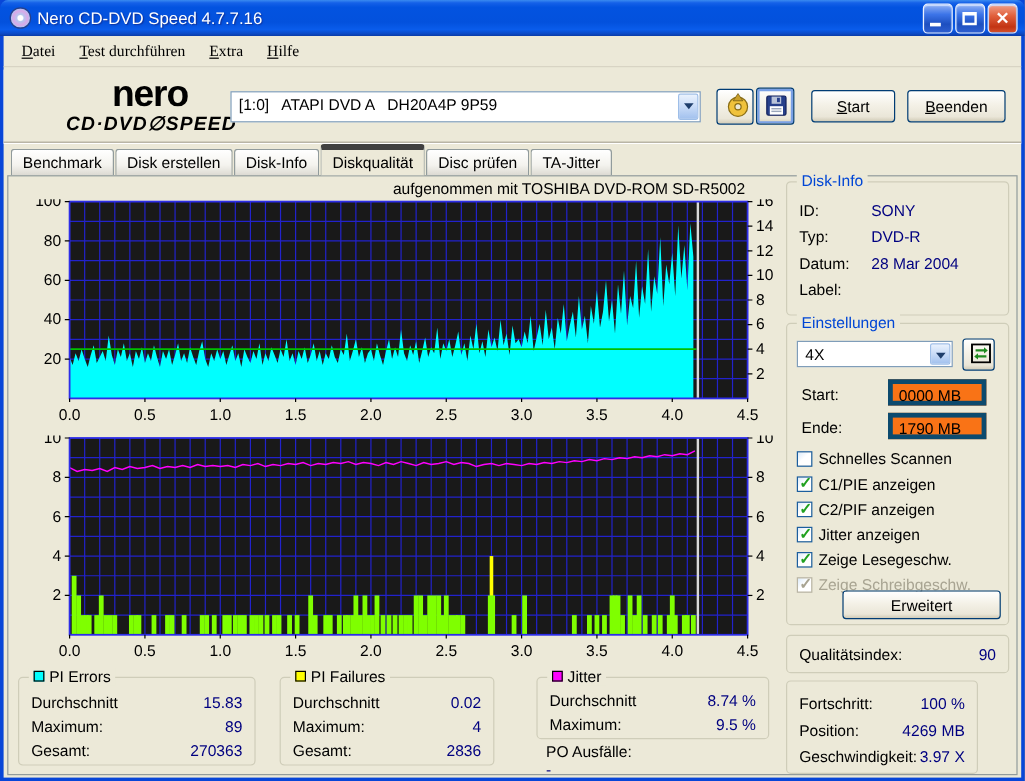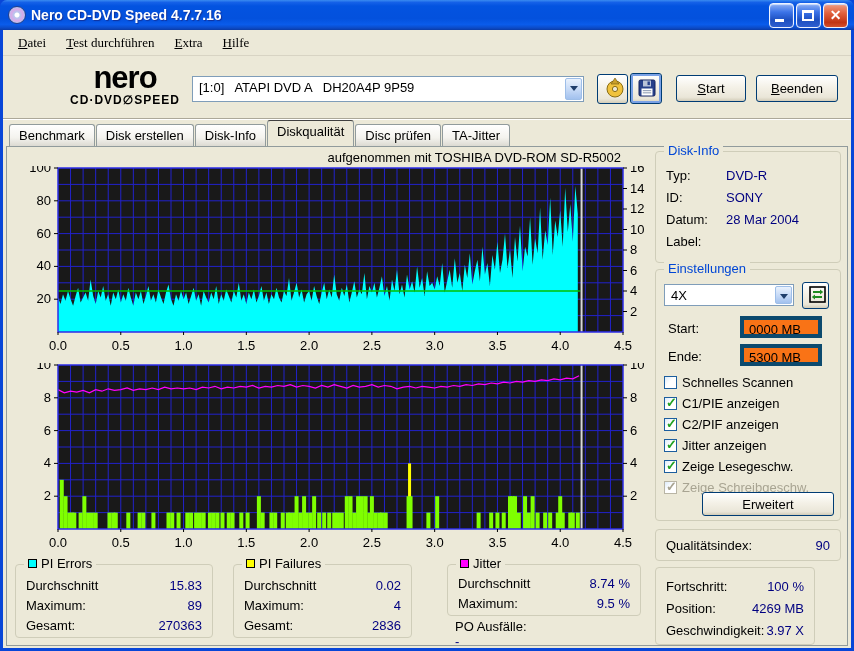--- a/index.html
+++ b/index.html
@@ -5,57 +5,57 @@
   html,body{margin:0;padding:0;background:#6b7f9e;font-family:"Liberation Sans",sans-serif;}
   *{box-sizing:border-box;}
   .window{position:relative;width:854px;height:651px;background:#0846d8;overflow:hidden;}
   
   .titlebar{position:absolute;top:0;left:0;right:0;height:30px;border-radius:7px 7px 0 0;
     background:linear-gradient(180deg,#3a8bf0 0%,#1561e8 8%,#0353e0 20%,#0351dd 62%,#0a5ceb 82%,#0c49c4 94%,#0a3ba6 100%);
     display:flex;align-items:center;padding:0 6px;}
   .app-icon{width:18px;height:18px;border-radius:50%;margin:0 5px 0 2px;
     background:radial-gradient(circle at 50% 50%,#ffffff 0 2px,#b8c6ee 3px,#d9a8e8 6px,#9fd4f2 9px,#e8d79a 12px,#56689c 13px);
     border:1px solid #27408b;flex:none;}
-  .title-text{color:#fff;font-size:14px;font-weight:bold;text-shadow:1px 1px 1px #10329c;flex:1;}
+  .title-text{color:#fff;font-size:14px;font-weight:normal;text-shadow:1px 1px 1px #10329c;flex:1;}
   .winbtns{display:flex;gap:2px;}
   .winbtn{width:25px;height:25px;border:1px solid #eef3ff;border-radius:4px;position:relative;padding:0;cursor:pointer;
     background:linear-gradient(180deg,#8fb0f4 0%,#3c74e8 35%,#1d4fc0 70%,#2d5ed0 100%);box-shadow:inset 0 1px 1px #cfe0ff;}
   .winbtn.close{background:linear-gradient(180deg,#f0a088 0%,#e1603c 40%,#c23413 80%,#d4502c 100%);}
   .glyph-min{position:absolute;left:5px;bottom:5px;width:9px;height:3px;background:#fff;}
   .glyph-max{position:absolute;left:5px;top:6px;width:12px;height:11px;border:2px solid #fff;border-top-width:3px;}
   .glyph-close{color:#fff;font-size:14px;font-weight:bold;line-height:23px;}
   
   .body{position:absolute;top:30px;left:3px;right:3px;bottom:3px;background:#ECE9D8;}
   .menubar{position:absolute;top:0;left:0;right:0;height:26px;display:flex;align-items:center;padding-left:6px;gap:2px;
     border-bottom:1px solid #d8d4c4;font-family:Liberation Serif, serif;}
   .menu-item{display:inline-block;padding:3px 9px;font-size:13px;color:#000;cursor:default;}
   .menu-item::first-letter{text-decoration:underline;}
   .toolbar{position:absolute;top:27px;left:0;right:0;height:62px;border-bottom:1px solid #aca899;box-shadow:0 1px 0 #fff;}
   .logo{position:absolute;left:52px;top:6px;width:140px;text-align:center;color:#000;}
   .logo-1{display:block;font-size:31px;font-weight:bold;letter-spacing:-1px;line-height:30px;}
-  .logo-2{display:block;font-size:12px;font-weight:bold;letter-spacing:1px;}
+  .logo-2{display:block;font-size:16px;font-weight:bold;font-style:italic;letter-spacing:1px;}
   .combo{position:absolute;background:#fff;border:1px solid #7F9DB9;font-size:13px;}
   .combo .txt{position:absolute;left:6px;top:3px;white-space:pre;}
   .combo-arrow{position:absolute;right:1px;top:1px;bottom:1px;width:17px;border:1px solid #9ebee8;border-radius:2px;
     background:linear-gradient(180deg,#eaf2fd 0%,#c8dbf7 50%,#a2c1ee 100%);}
   .combo-arrow::after{content:"";position:absolute;left:4px;top:7px;border-left:4px solid transparent;border-right:4px solid transparent;border-top:5px solid #1f3e6b;}
   .drive-combo{left:189px;top:19px;width:392px;height:26px;}
   .xpbtn{position:absolute;border:1px solid #003C74;border-radius:3px;font-size:13px;color:#000;cursor:pointer;
     background:linear-gradient(180deg,#ffffff 0%,#f4f1e7 45%,#eae6d8 85%,#d2ccb8 100%);}
   .xpbtn span{display:block;}
   .xpbtn.und span::first-letter{text-decoration:underline;}
   .icon-btn{width:31px;height:30px;}
   .focus-ring{box-shadow:inset 0 0 0 2px #7aa1e6;}
   .btn-start{left:673px;top:18px;width:70px;height:27px;}
   .btn-quit{left:753px;top:18px;width:82px;height:27px;}
   
   .tabstrip{position:absolute;top:90px;left:0;right:0;height:26px;display:flex;align-items:flex-end;padding-left:6px;}
   .tab{position:relative;border:1px solid #919B9C;border-bottom:none;border-radius:3px 3px 0 0;height:22px;
     background:linear-gradient(180deg,#ffffff 0%,#f4f3ee 60%,#dcdad2 100%);font-size:13px;padding:3px 9px 0;margin-right:1px;cursor:pointer;}
-  .tab.active{height:26px;background:#ECE9D8;border-top:1px solid #404040;z-index:3;padding-top:3px;}
+  .tab.active{height:26px;background:#ECE9D8;border-top:5px solid #404040;z-index:3;padding-top:3px;}
   .tabpage{position:absolute;top:116px;left:3px;width:842px;height:500px;border:1px solid #919B9C;background:#ECE9D8;z-index:2;}
   
   .chart-title{position:absolute;top:3px;right:226px;font-size:13px;color:#000;}
   .chartbox{position:absolute;left:2px;width:648px;height:192px;}
   svg.chart text{font-family:"Liberation Sans",sans-serif;font-size:13px;fill:#000;}
   
   .gbox{position:absolute;border:1px solid #cfcdb9;border-radius:4px;}
   .gcap{position:absolute;top:-9px;left:8px;background:#ECE9D8;padding:0 4px;font-size:13px;color:#0046D5;white-space:nowrap;}
   .gcap.dark{color:#000;display:flex;align-items:center;gap:4px;}
   .legend-sq{width:9px;height:9px;border:1px solid #000;display:inline-block;flex:none;}
@@ -506,26 +506,26 @@
       </div>
       <div class="po-row" style="left:448px;top:472px;width:178px;">
         <span>PO Ausfälle:</span>
         <span class="sval">-</span>
       </div>
 
       <div class="gbox" style="left:648px;top:4px;width:186px;height:112px;">
         <div class="gcap">Disk-Info</div>
         <div style="padding-top:12px;">
           <div class="irow">
+              <span class="ilabel">ID:</span>
+              <span class="ival">SONY</span>
+            </div>
+          <div class="irow">
               <span class="ilabel">Typ:</span>
               <span class="ival">DVD-R</span>
-            </div>
-          <div class="irow">
-              <span class="ilabel">ID:</span>
-              <span class="ival">SONY</span>
             </div>
           <div class="irow">
               <span class="ilabel">Datum:</span>
               <span class="ival">28 Mar 2004</span>
             </div>
           <div class="irow">
               <span class="ilabel">Label:</span>
               <span class="ival"></span>
             </div>
         </div>
@@ -542,21 +542,21 @@
             <rect x="1" y="1" width="15" height="15" fill="none" stroke="#000" stroke-width="1.6"></rect>
             <path d="M4 6 h7" stroke="#1f8a1f" stroke-width="2"></path>
             <path d="M11 3.4 L14.2 6 L11 8.6 Z" fill="#1f8a1f"></path>
             <path d="M13 11 h-7" stroke="#1f8a1f" stroke-width="2"></path>
             <path d="M6 8.4 L2.8 11 L6 13.6 Z" fill="#1f8a1f"></path>
           </svg>
         </button>
         <span class="flabel" style="left:12px;top:51px;">Start:</span>
         <div class="tfield" style="left:84px;top:46px;width:82px;height:22px;">0000 MB</div>
         <span class="flabel" style="left:12px;top:79px;">Ende:</span>
-        <div class="tfield" style="left:84px;top:74px;width:82px;height:22px;">5300 MB</div>
+        <div class="tfield" style="left:84px;top:74px;width:82px;height:22px;">1790 MB</div>
 
         <div class="cbrow" style="top:104px;">
           <span class="cb"></span>
             <span>Schnelles Scannen</span>
         </div>
         <div class="cbrow" style="top:125px;">
           <span class="cb checked"></span>
             <span>C1/PIE anzeigen</span>
         </div>
         <div class="cbrow" style="top:146px;">

